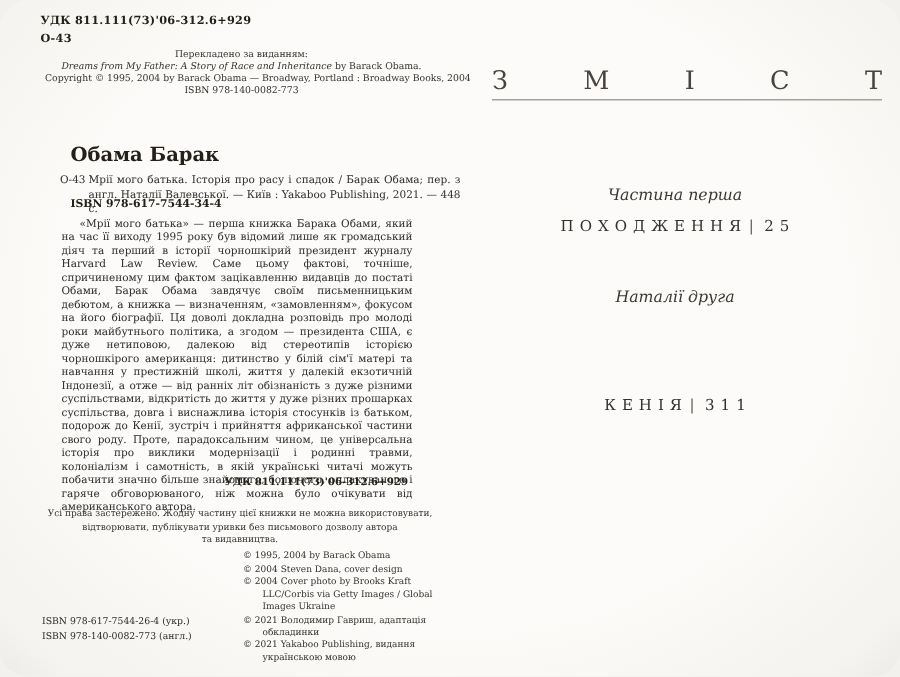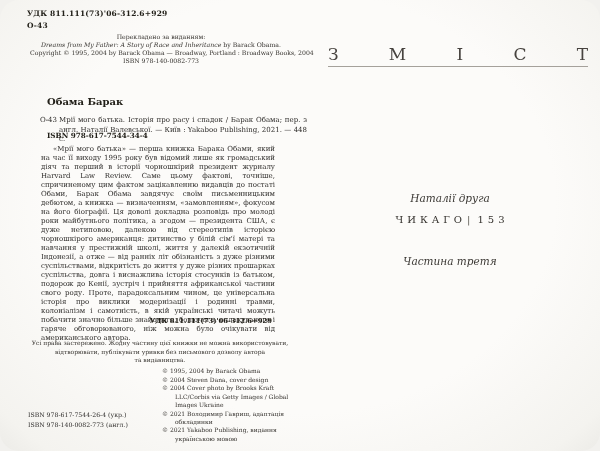--- a/index.html
+++ b/index.html
@@ -17,21 +17,21 @@
   .page{position:absolute;top:0;height:451px;width:300px;}
   .page.left{left:0;}
   .page.right{left:300px;}
 
   
   .udk-head{position:absolute;left:27px;top:8px;font-size:7.5px;font-weight:bold;line-height:11.5px;color:#222019;letter-spacing:.2px;}
   .edition{position:absolute;left:30px;right:8px;top:33px;text-align:center;font-size:6.2px;line-height:8px;white-space:nowrap;color:#35322e;}
   .edition .orig-title{font-style:italic;}
   .translator{position:absolute;left:30px;right:8px;top:74px;text-align:center;font-size:7.6px;color:#2b2926;}
   .translator i{font-style:italic;}
-  .author-entry{position:absolute;left:47px;top:96px;font-size:10px;font-weight:bold;color:#222019;}
+  .author-entry{position:absolute;left:47px;top:96px;font-size:13px;font-weight:bold;color:#222019;}
   .bib{position:absolute;left:28px;width:248px;top:104px;margin:12px;font-size:7px;line-height:9.5px;text-align:justify;padding-left:19px;text-indent:-19px;}
   .bib .code{display:inline-block;width:13px;text-indent:0;margin-right:6px;}
   .isbn-main{position:absolute;left:47px;top:131px;font-size:7.2px;font-weight:bold;color:#222019;}
   .annotation{position:absolute;left:40px;width:234px;top:144px;margin:1px;font-size:7px;line-height:9px;text-align:justify;text-indent:12px;color:#2e2c2a;}
   .udk-bottom{position:absolute;right:28px;top:317px;font-size:6.8px;font-weight:bold;color:#222019;}
   .rights{position:absolute;left:20px;right:0;top:339px;text-align:center;font-size:6px;line-height:8.5px;color:#35322e;}
   .rights div{white-space:nowrap;}
   .copyrights{position:absolute;left:162px;top:367px;width:140px;margin:0;padding:0;list-style:none;font-size:6px;line-height:8.2px;color:#35322e;}
   .copyrights li{padding-left:13px;text-indent:-13px;margin:0 0 .5px 0;}
   .isbns{position:absolute;left:28px;top:410px;font-size:6.2px;line-height:10px;color:#2e2c2a;}
@@ -104,23 +104,26 @@
       <div class="letters">
           <span>З</span>
           <span>М</span>
           <span>І</span>
           <span>С</span>
           <span>Т</span>
         </div>
       <div class="toc-rule"></div>
     </div>
 
+    <div class="toc-section s1">
+      <div class="part-label">Частина перша</div>
+      <div class="sec-title"><span>ПОХОДЖЕННЯ</span><span class="divider">|</span><span>25</span></div>
+    </div>
 
     <div class="toc-section s2">
       <div class="part-label">Наталії друга</div>
-      <div class="sec-title"><span>ЧИКАГО</span><span class="divider">|</span><span>153</span></div>
     </div>
 
     <div class="toc-section s3">
-      <div class="part-label">Частина третя</div>
+      <div class="sec-title"><span>КЕНІЯ</span><span class="divider">|</span><span>311</span></div>
     </div>
   </div>
 </div>
 
 </body></html>

